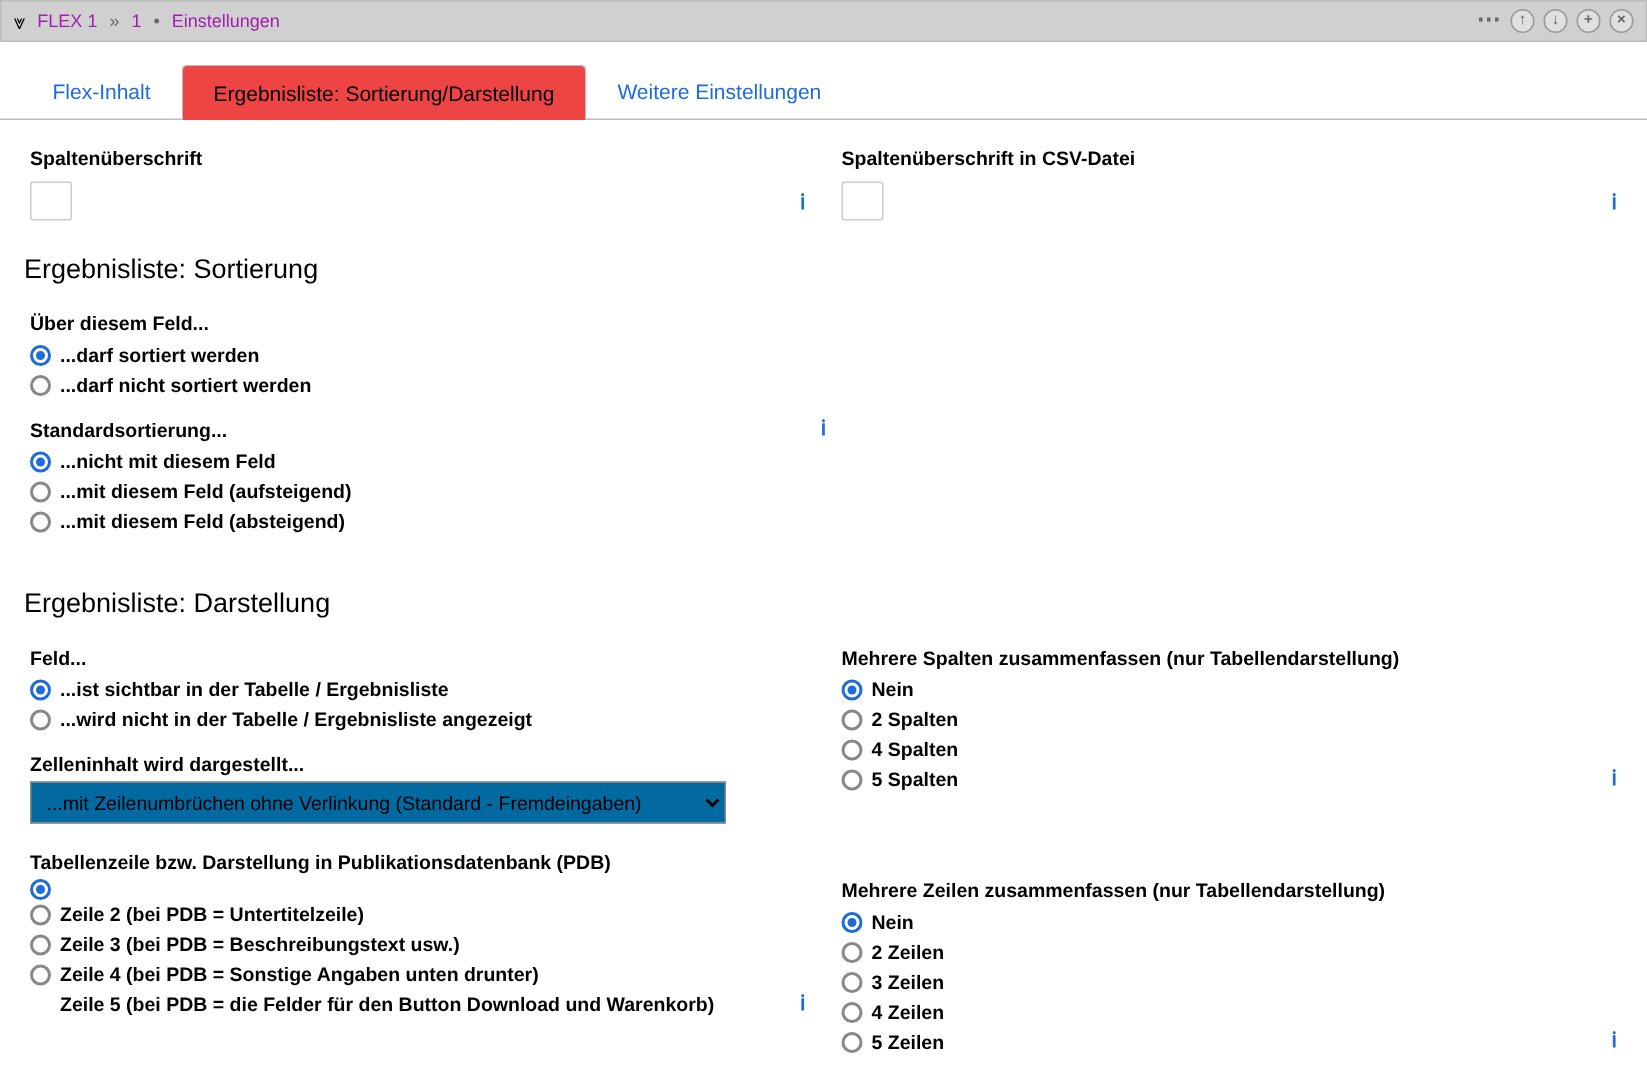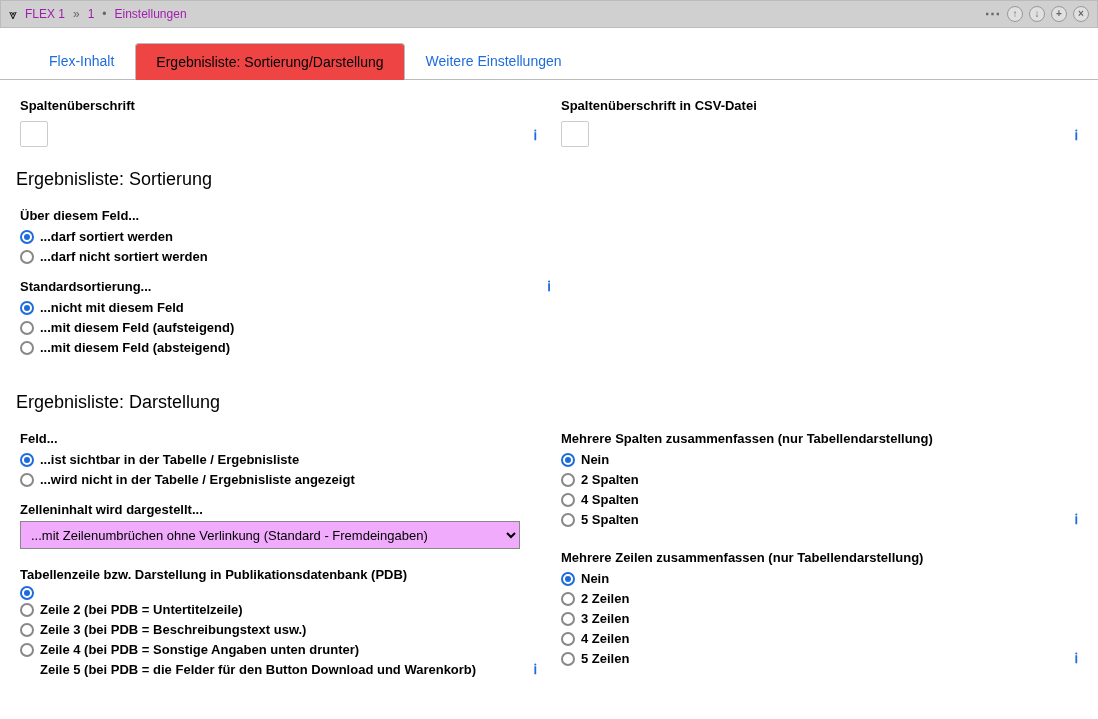--- a/index.html
+++ b/index.html
@@ -9,21 +9,21 @@
     padding: 0 8px; border: 1px solid #bbb; font-size: 12px;
   }
   .titlebar .chev { display:inline-block; margin-right:4px; font-size:14px; }
   .titlebar .left { display:flex; align-items:center; gap:4px; }
   .titlebar .crumb { color:#a21caf; }
   .titlebar .sep { margin:0 4px; color:#666; }
   .titlebar .actions { margin-left:auto; display:flex; gap:6px; color:#555; }
   .titlebar .actions .ic { width:16px; height:16px; display:flex; align-items:center; justify-content:center; border:1px solid #999; border-radius:50%; font-size:10px; cursor:pointer; background:#e0e0e0; color:#666; font-weight:bold; line-height:1; }
   .titlebar .actions .dots { border:none; background:none; font-size:16px; border-radius:0; letter-spacing:1px; }
 
-  .tabs { display:flex; border-bottom:1px solid #bbb; padding:14px 12px 0 28px; }
+  .tabs { display:flex; border-bottom:1px solid #bbb; padding:14px 12px 0 14px; }
   .tab { color:#1e6bdc; padding:10px 20px; border:1px solid transparent; border-bottom:none; border-top-left-radius:4px; border-top-right-radius:4px; cursor:pointer; font-size:14px; }
   .tab.active { color:#000; border-color:#bbb; background:#ef4444; position:relative; top:1px; }
 
   .content { padding: 18px 20px; }
   .row2 { display:flex; gap:24px; }
   .col { flex:1; min-width:0; }
   .col-l { flex:1; }
   .col-r { flex:1; }
 
   .grp-title { font-weight:bold; font-size:13px; margin-bottom:8px; }
@@ -43,22 +43,22 @@
     display:flex; align-items:center; justify-content:center; background:#fff;
   }
   .opt.sel .rad { border-color:#1e6bdc; }
   .opt.sel .rad::after { content:""; width:6px; height:6px; background:#1e6bdc; border-radius:50%; }
   .opt label { font-weight:bold; }
 
   .with-info { display:flex; align-items:flex-start; gap:8px; }
   .with-info > .grow { flex:1; }
 
   select.drop {
-    width:500px; max-width:100%; height:28px; border:1px solid #888; padding:2px 6px;
-    font-size:13px; background:#f0abfc;
+    width:464px; max-width:100%; height:28px; border:1px solid #888; padding:2px 6px;
+    font-size:13px; background:#0369a1;
   }
 
   .spacer { height:4px; }
 </style>
 </head>
 <body>
 
 <div class="titlebar">
   <div class="left">
     <span class="chev">⩔</span>
@@ -207,21 +207,21 @@
             </div>
           <div class="opt">
               <span class="rad"></span>
               <label>5 Spalten</label>
             </div>
         </div>
         <span class="info" style="align-self:flex-end; margin-bottom:14px;"></span>
       </div>
 
       <div class="with-info">
-        <div class="grow radiogrp" style="margin-bottom:0;">
+        <div class="grow radiogrp" style="margin-bottom:0;margin-top:36px;">
           <div class="sub">Mehrere Zeilen zusammenfassen (nur Tabellendarstellung)</div>
           <div class="opt sel">
               <span class="rad"></span>
               <label>Nein</label>
             </div>
           <div class="opt">
               <span class="rad"></span>
               <label>2 Zeilen</label>
             </div>
           <div class="opt">

